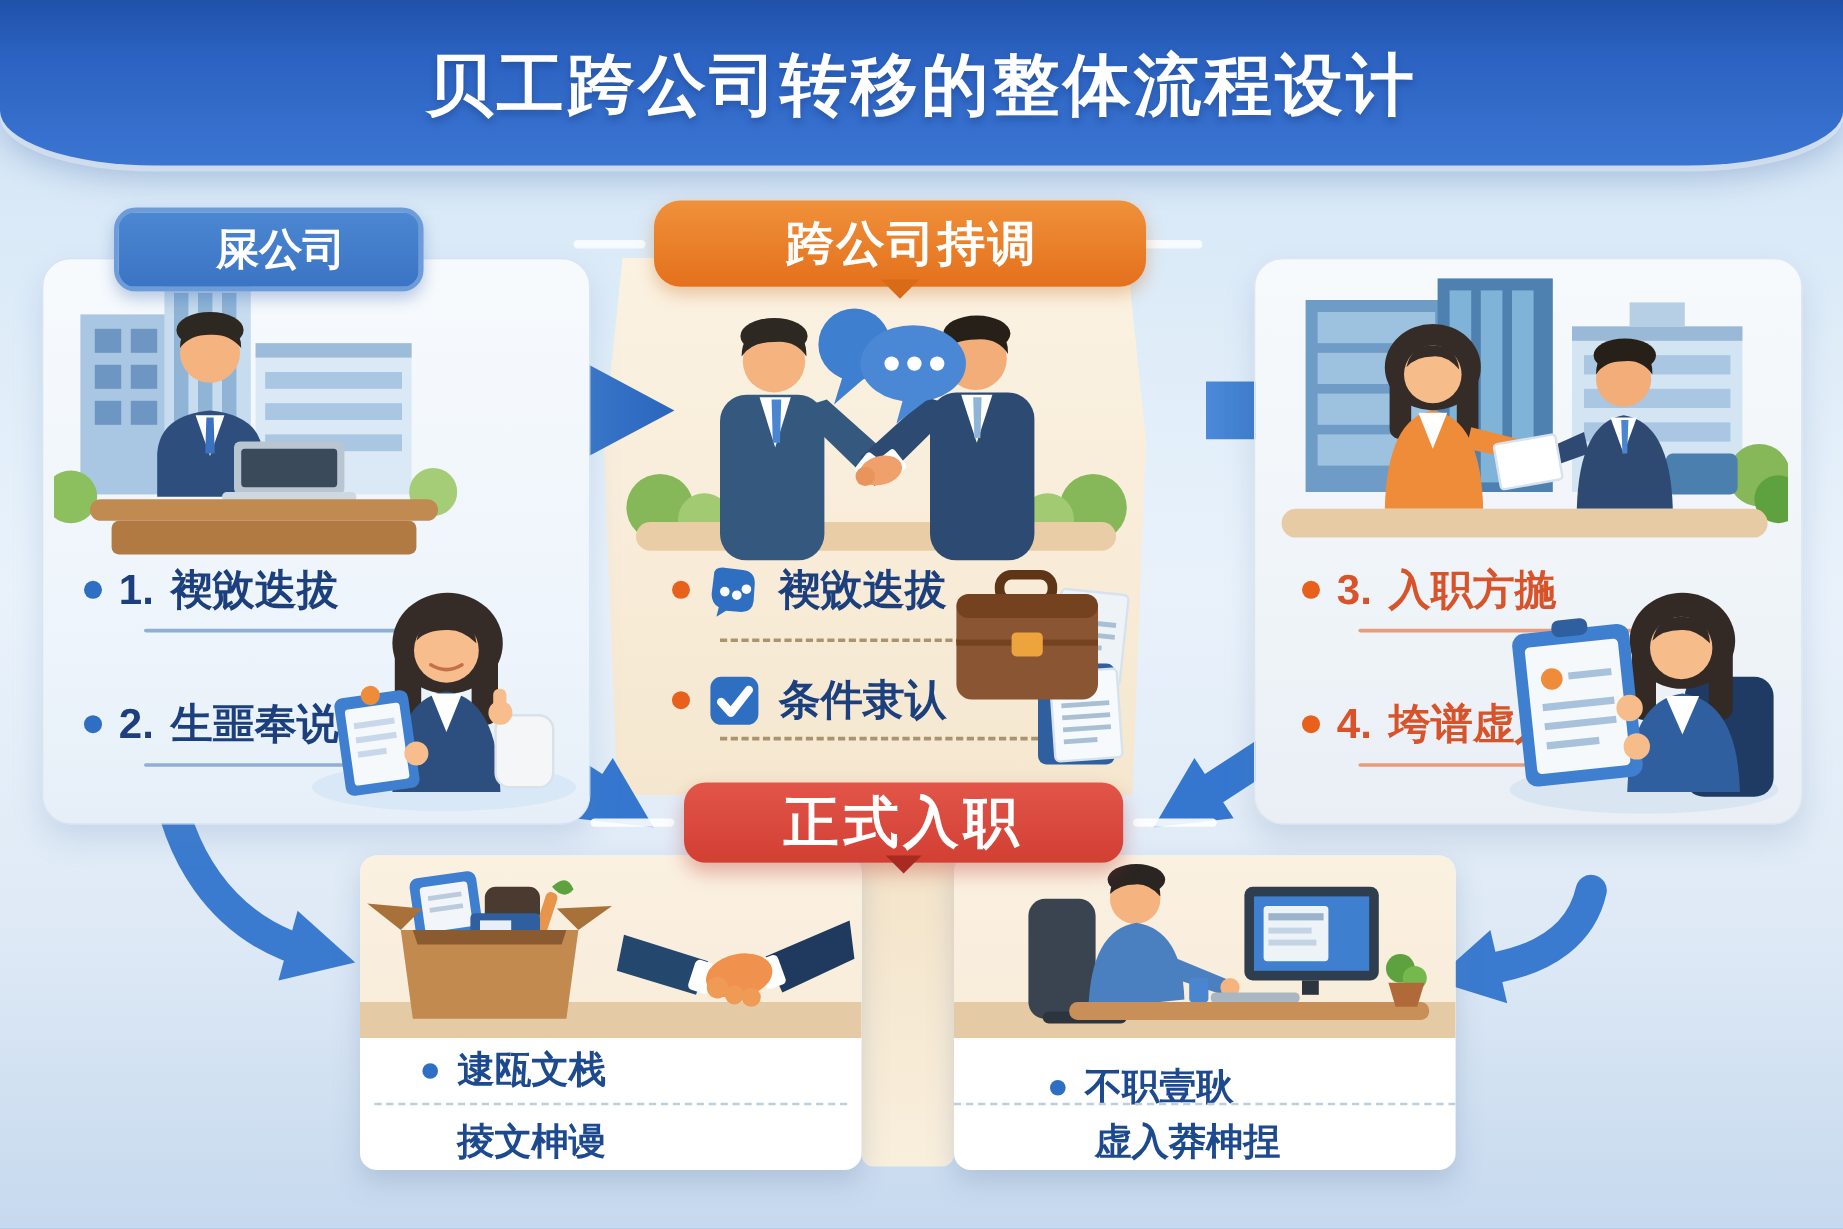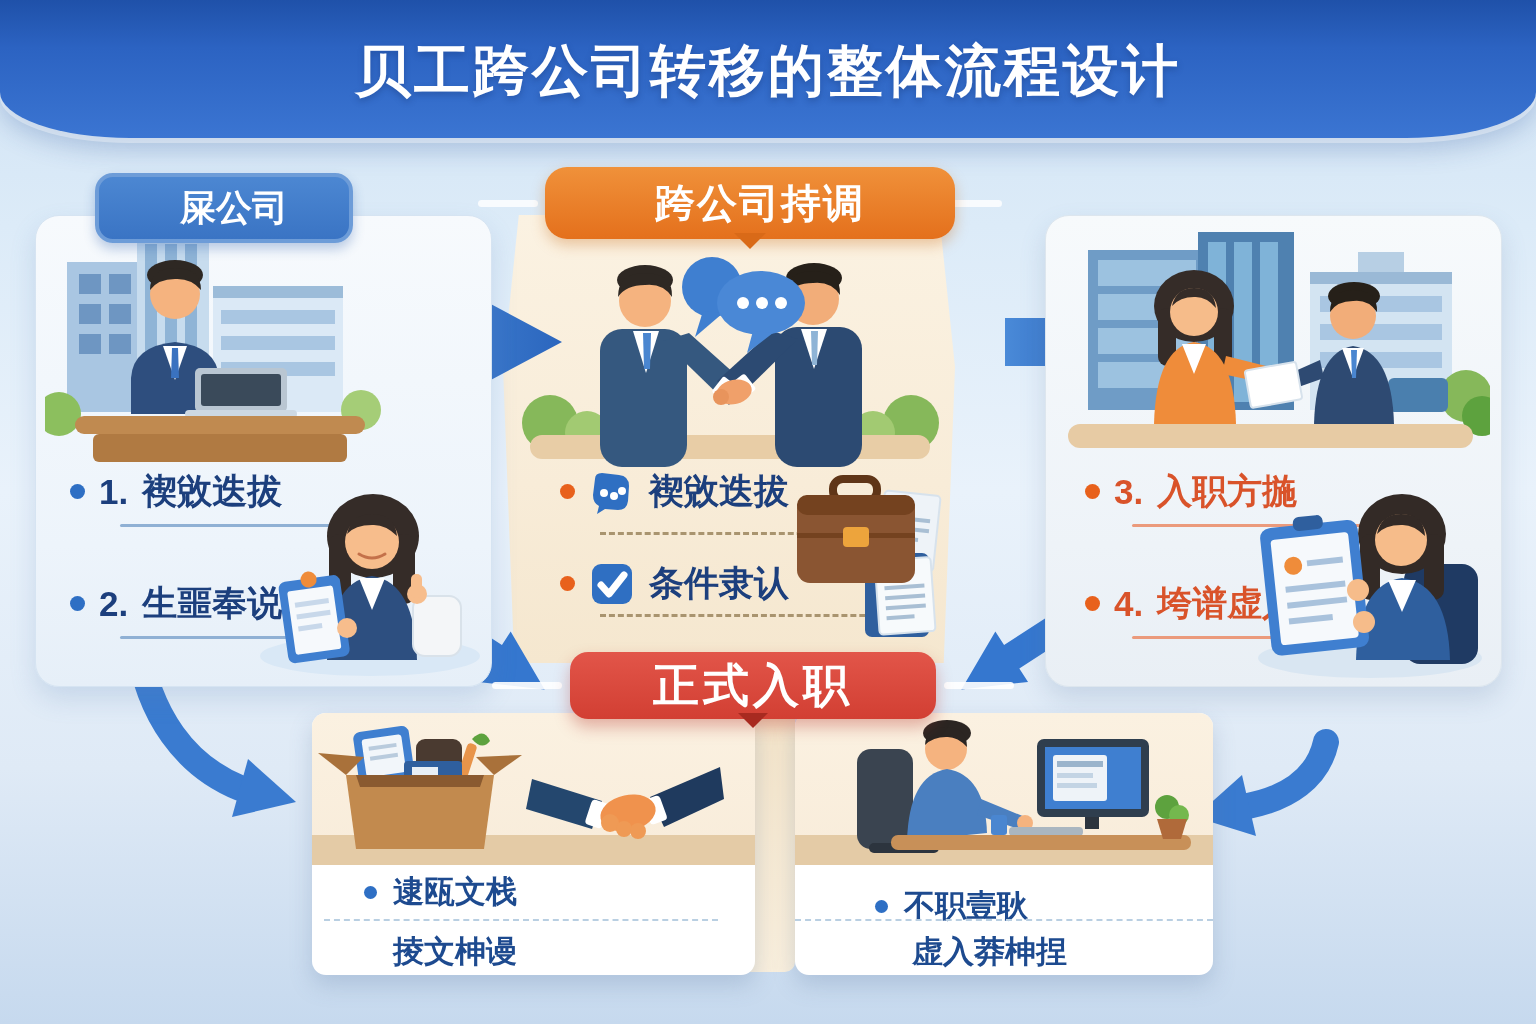--- a/index.html
+++ b/index.html
@@ -86,21 +86,21 @@
   }
   .banner::after{
     content:"";position:absolute;left:50%;bottom:-24px;transform:translateX(-50%);
     border:15px solid transparent;border-top:15px solid #a82a20;
   }
   
   .bcard{
     top:713px;width:418px;height:262px;background:#ffffff;border-radius:14px;
     box-shadow:0 10px 22px rgba(90,120,160,.25);z-index:4;overflow:hidden;
   }
-  .bcard-hand{left:312px;padding-left:25px;} .bcard-desk{left:795px;}
+  .bcard-hand{left:300px;} .bcard-desk{left:795px;}
   .bcard .art{position:absolute;left:0;top:0;width:100%;height:152px;background:linear-gradient(180deg,#fbf1e1,#f8ecda);}
   .bcard .floor{position:absolute;left:0;top:122px;width:100%;height:30px;background:#e4cba6;}
   .bline{position:absolute;display:flex;align-items:center;gap:16px;font-weight:800;font-size:31px;color:#1d4a8f;white-space:nowrap;}
   .bdot{width:13px;height:13px;border-radius:50%;background:#2e6fc4;}
   .bdivider{position:absolute;border-top:2px dashed #b9cfe2;}
   svg{display:block;}
   .z5{z-index:5;}
 </style>
 </head>
 <body>

